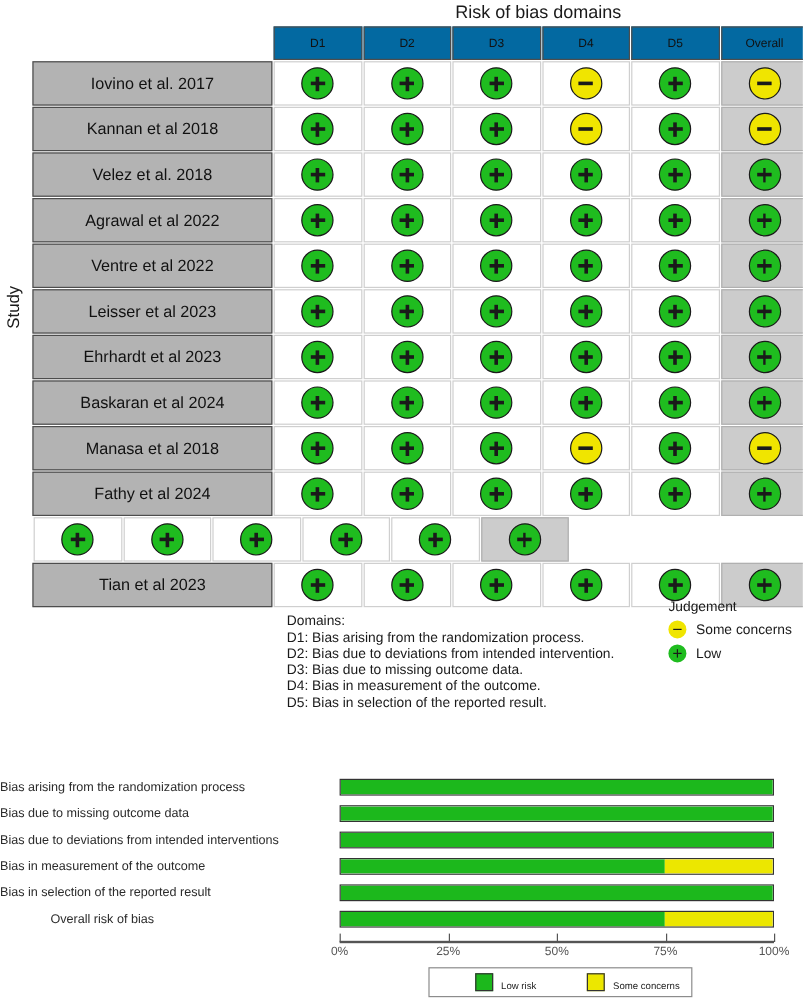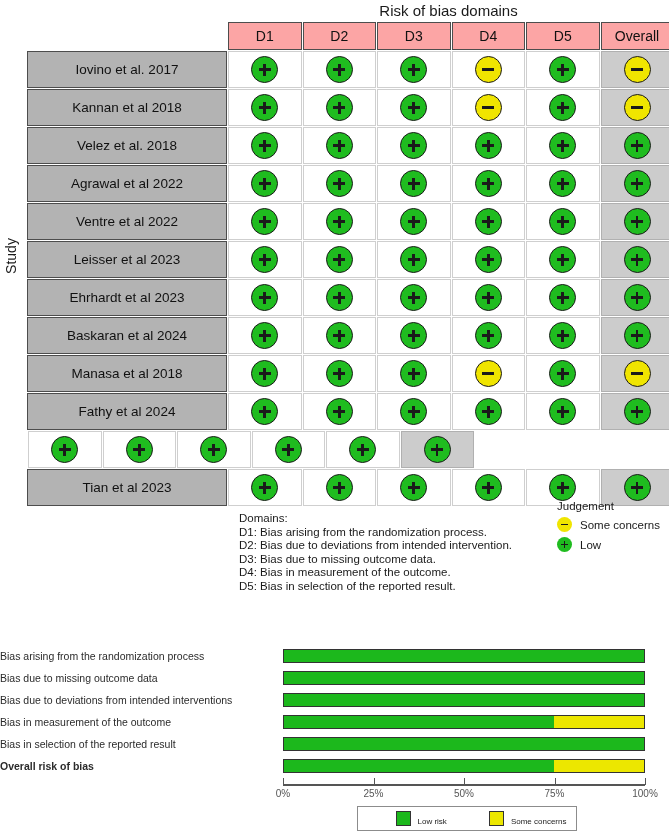--- a/index.html
+++ b/index.html
@@ -49,27 +49,27 @@
   .tl-headrow {
     position: absolute;
     left: 201px;
     top: 0;
     width: 441px;
     height: 28px;
     display: flex;
   }
   .tl-headcell {
     flex: 0 0 73.5px;
-    background: #fca5a5;
+    background: #0369a1;
     border: 1px solid #4d4d4d;
     box-sizing: border-box;
     display: flex;
     align-items: center;
     justify-content: center;
-    font-size: 14px;
+    font-size: 10px;
     color: #111;
     margin-right: 1px;
   }
   .tl-headcell.overall { flex: 0 0 73px; margin-right: 0; }
 
   .tl-body {
     position: absolute;
     left: 0;
     top: 29px;
     width: 576px;
@@ -189,21 +189,21 @@
   }
   .sum-label {
     height: 22px;
     line-height: 22px;
     text-align: left;
     font-size: 10.5px;
     color: #2b2b2b;
     padding-right: 8px;
     box-sizing: border-box;
   }
-  .sum-label.bold { font-weight: bold; }
+  .sum-label.bold { font-weight: normal; margin-left: 42px; }
 
   #sum-bars {
     position: absolute;
     left: 283px;
     top: 5px;
     width: 362px;
   }
   .sum-barrow {
     height: 22px;
     display: flex;

